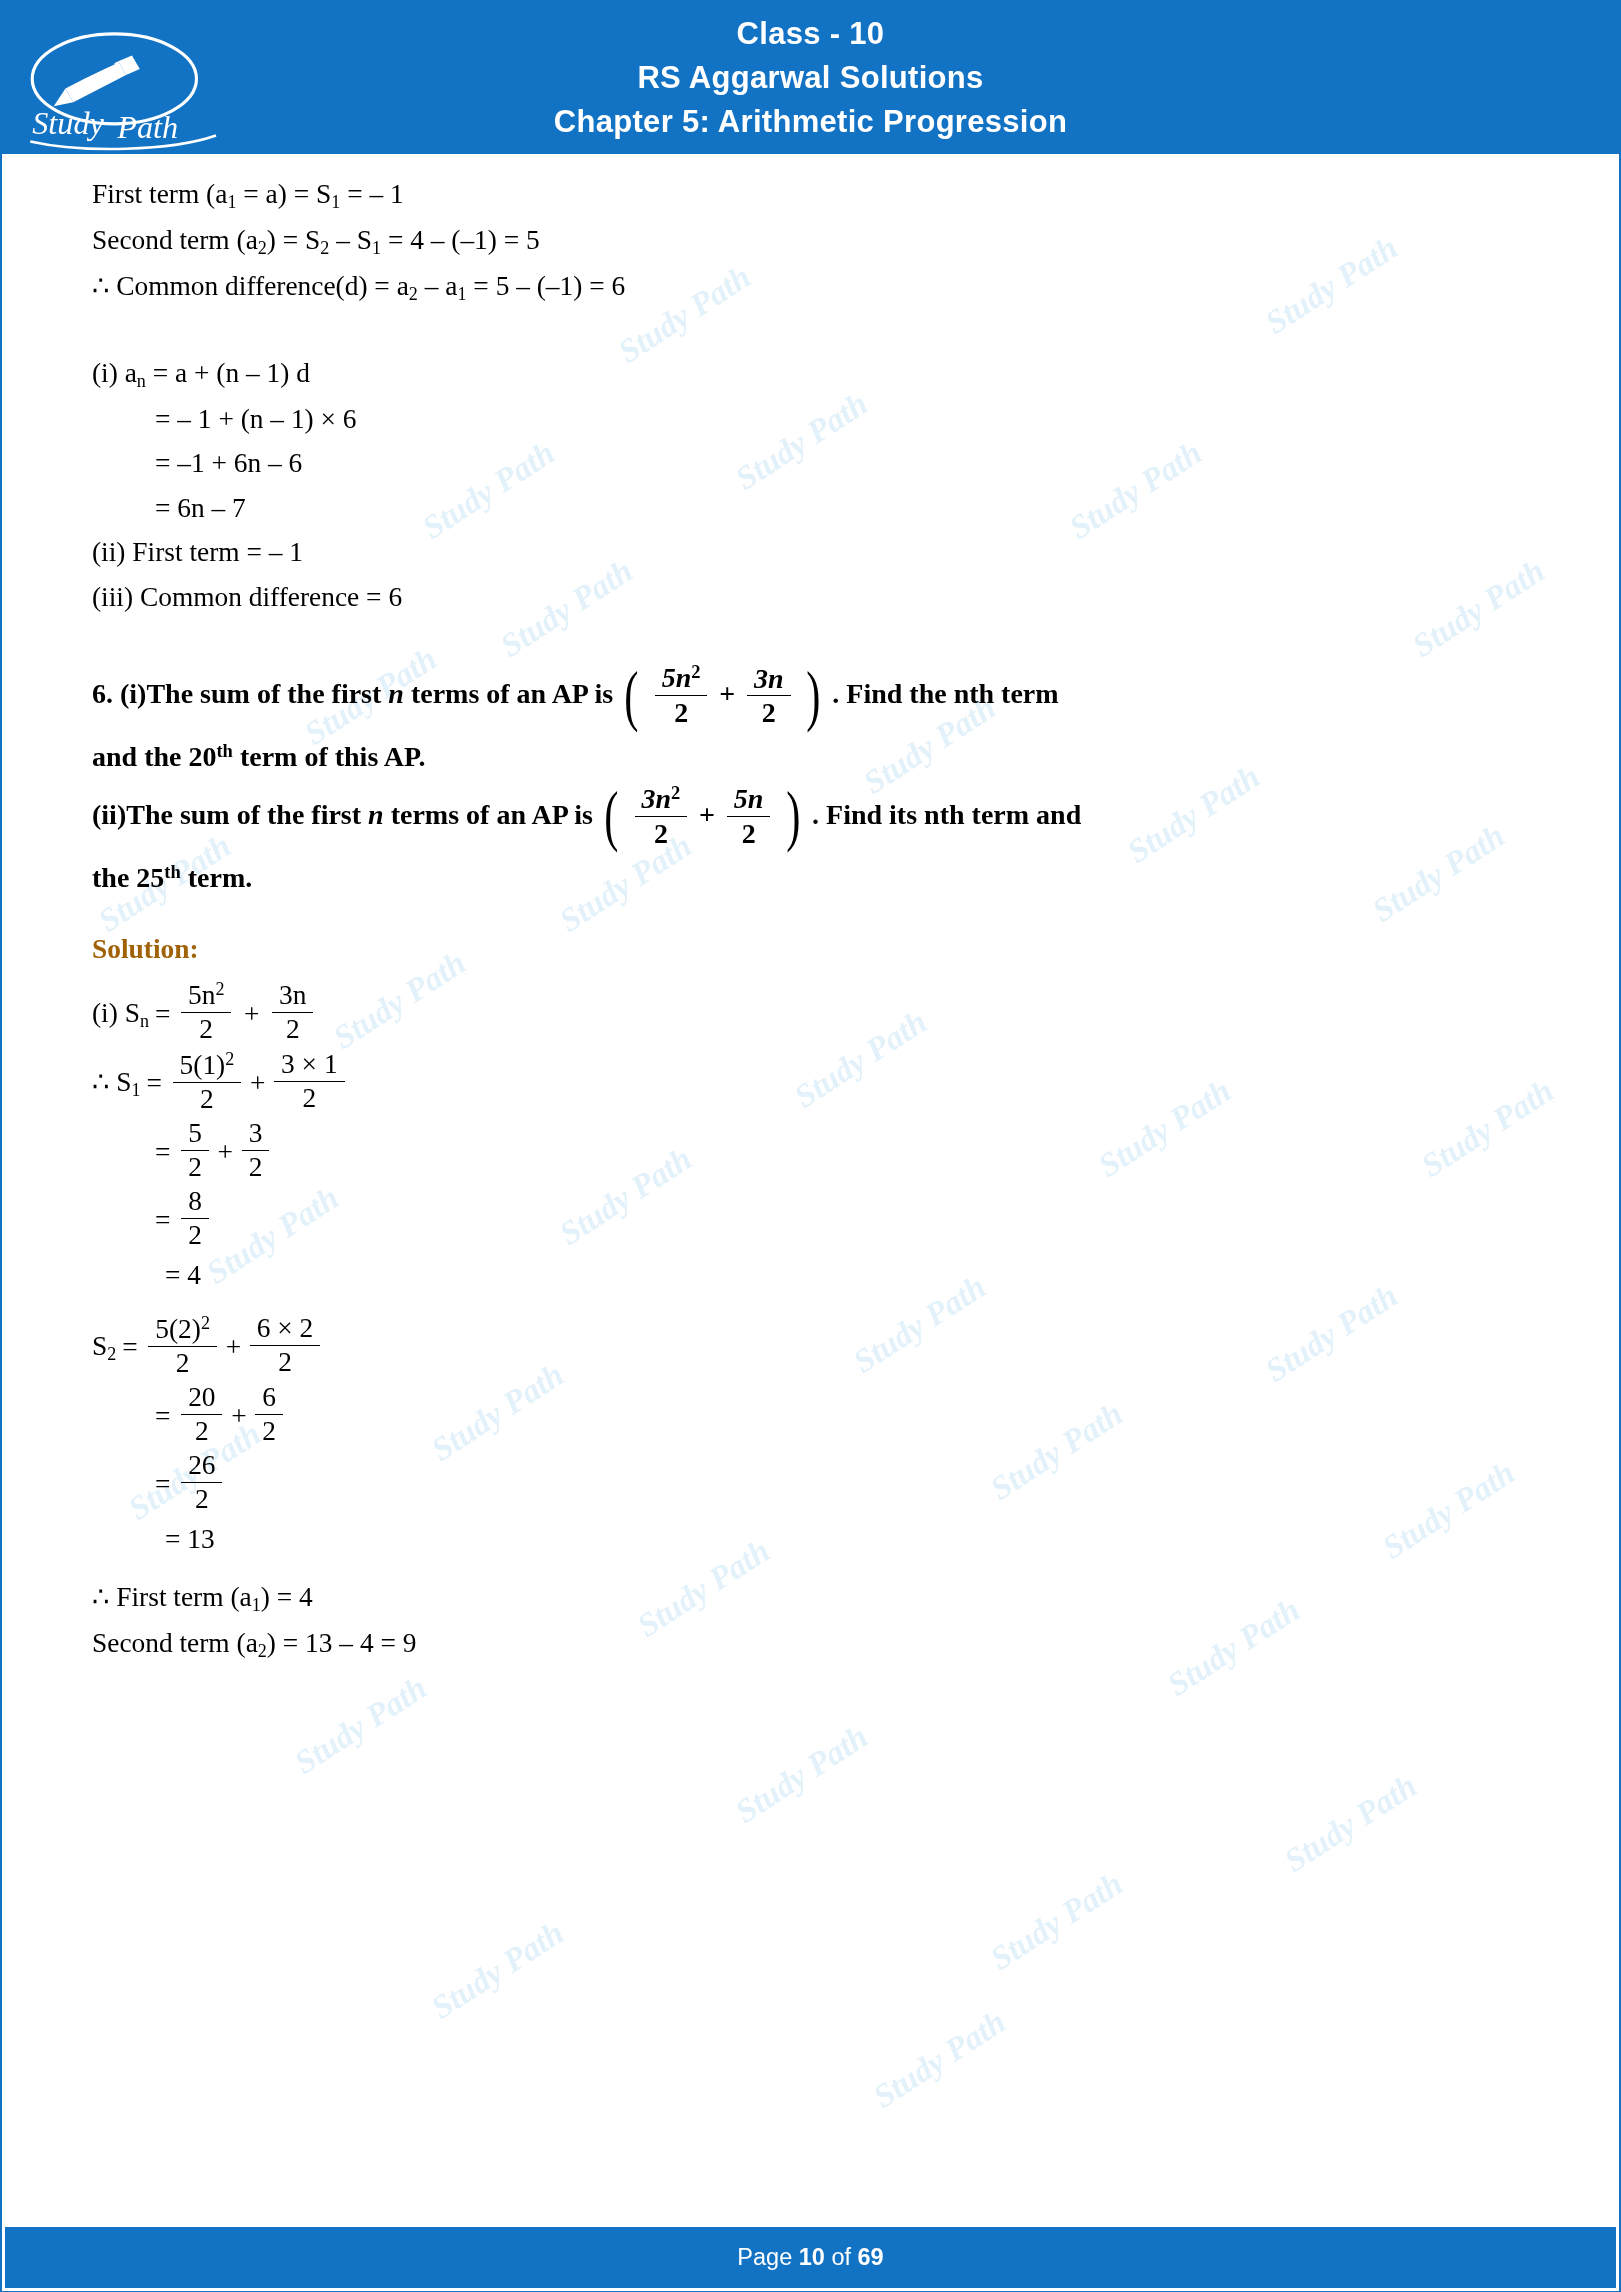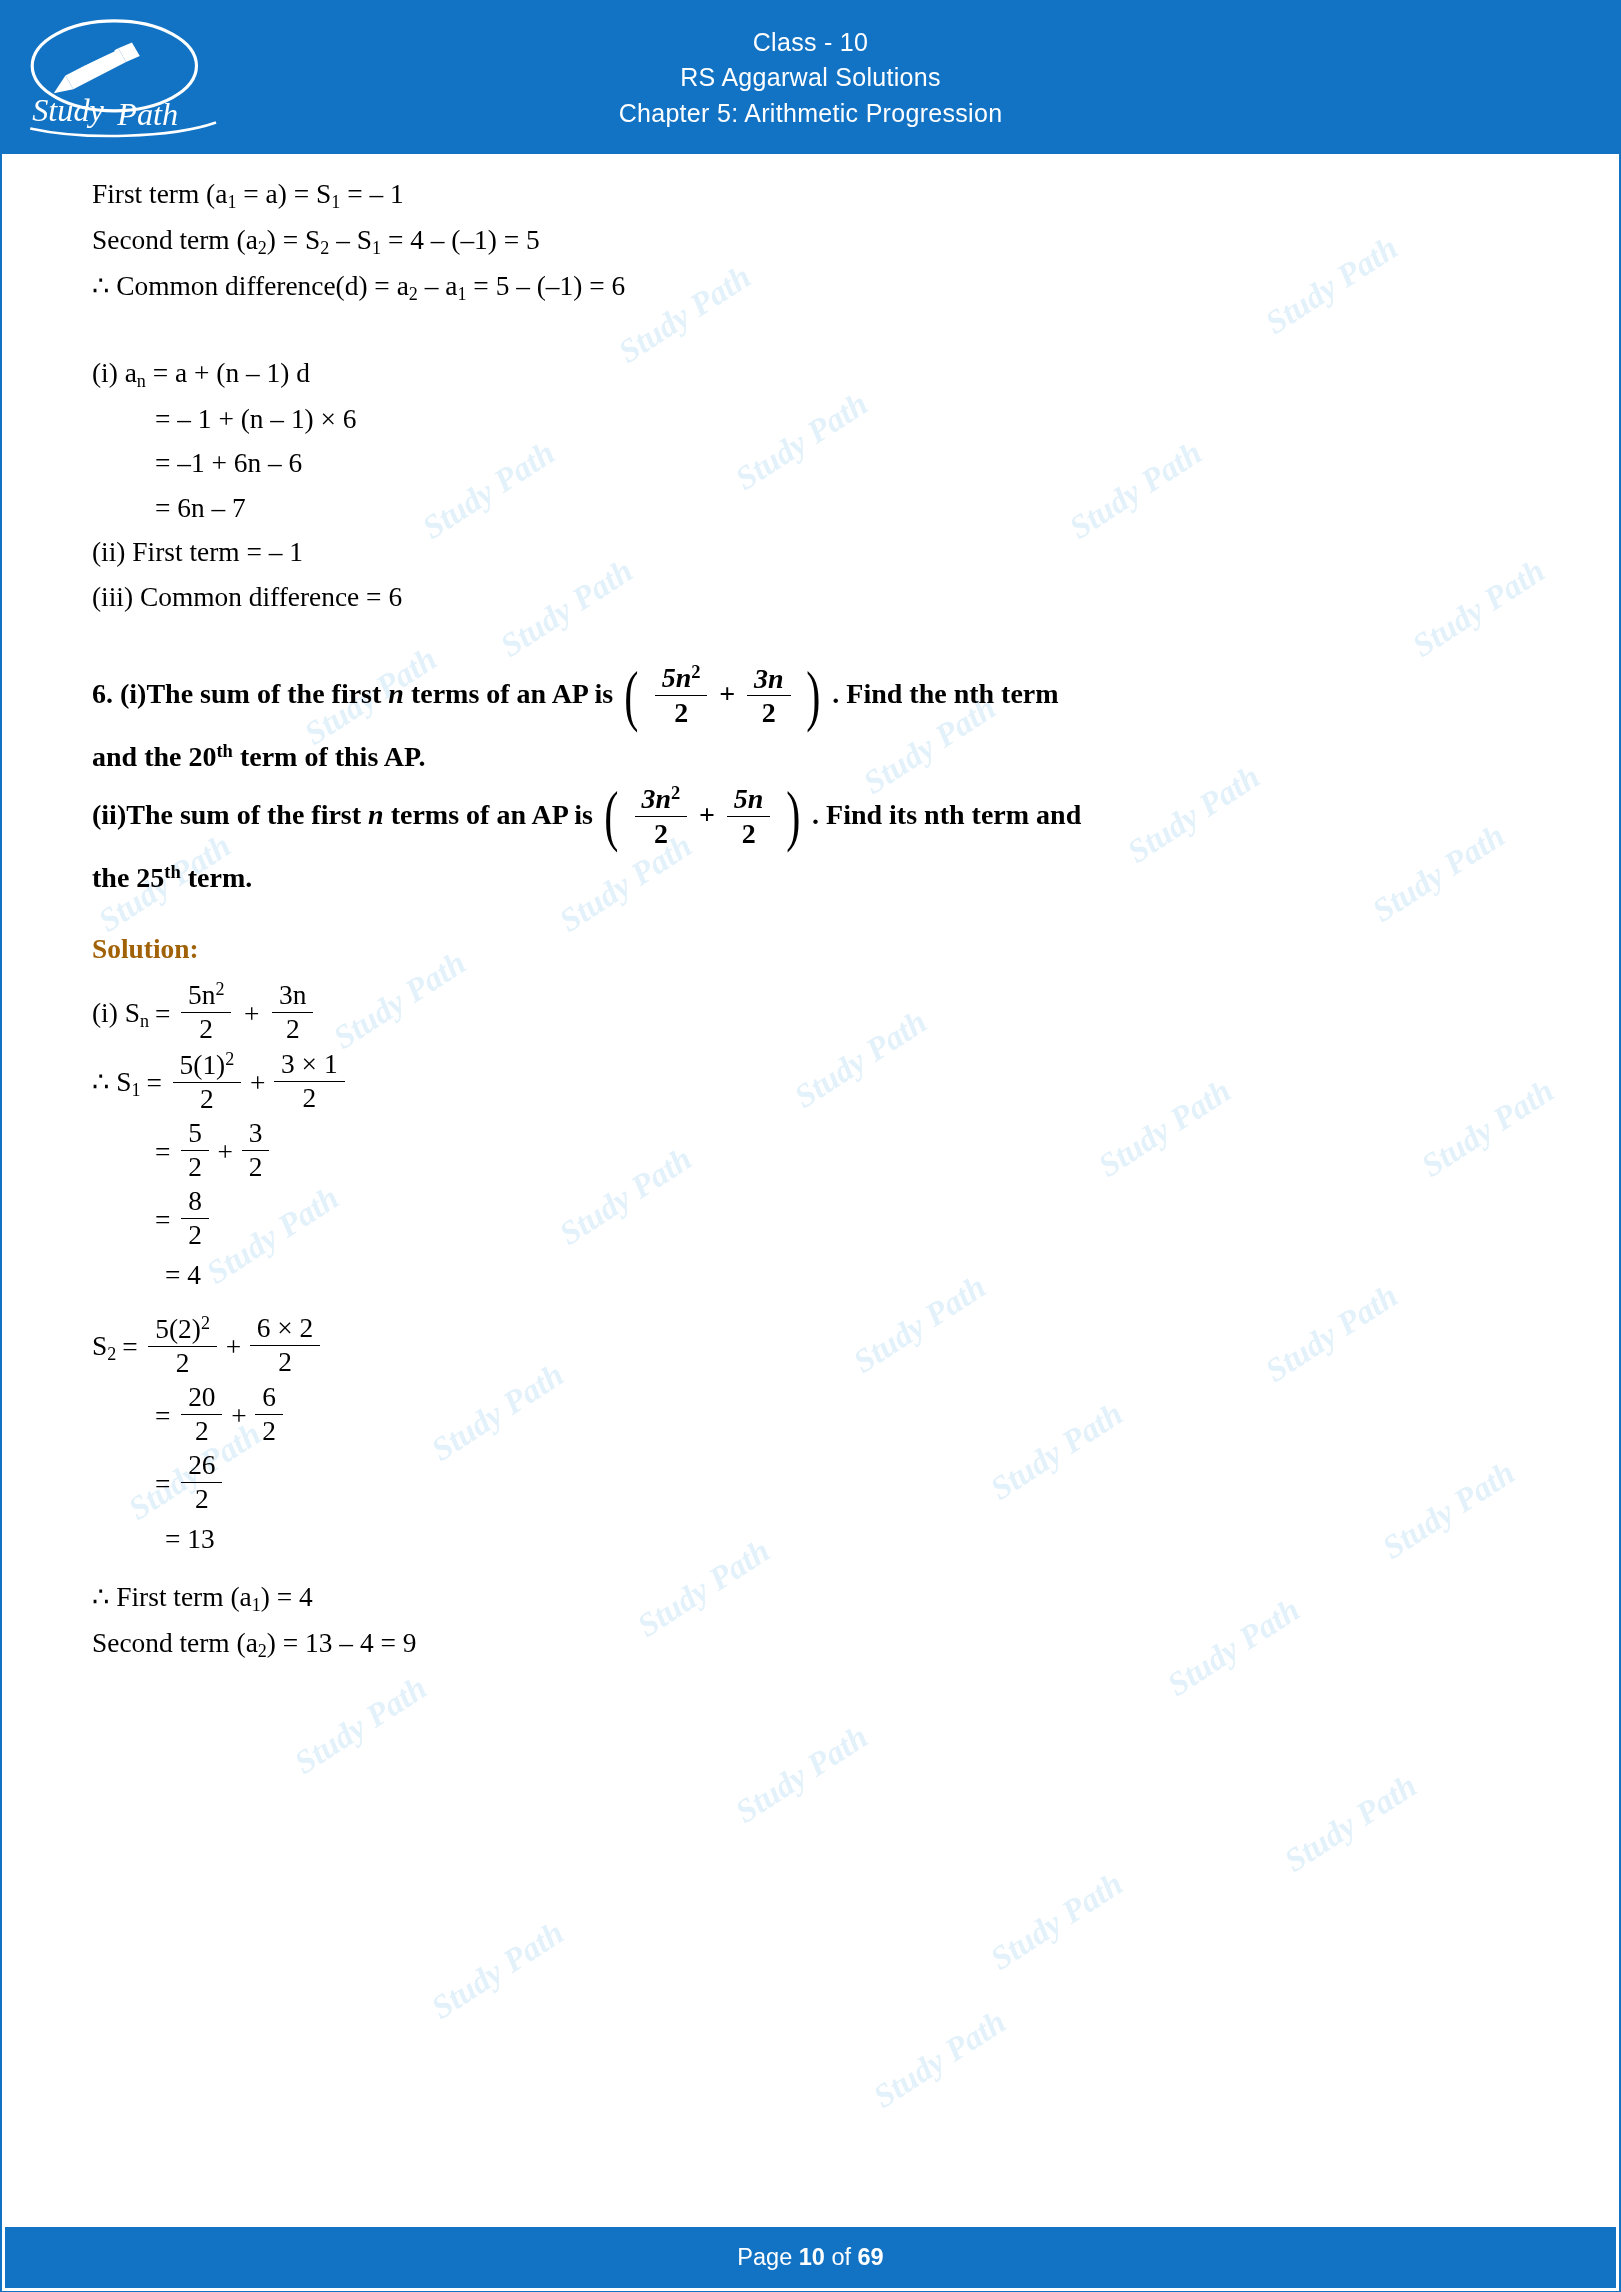--- a/index.html
+++ b/index.html
@@ -27,34 +27,35 @@
     position: relative;
     height: 152px;
     background: #1273c4;
     display: flex;
     align-items: center;
     box-sizing: border-box;
   }
   .logo {
     position: absolute;
     left: 21.6px;
-    top: 13px;
+    top: 26px;
     width: 211px;
     height: 132px;
   }
   .header-titles {
     width: 100%;
     text-align: center;
     color: #ffffff;
     font-family: "Liberation Sans", sans-serif;
     line-height: 1.42;
   }
   .header-titles div {
-    font-size: 25px;
+    font-size: 31px;
     letter-spacing: 0.3px;
+    font-weight: bold;
   }
   
   .content {
     position: relative;
     padding: 21.6px 59px 0 90px;
     font-size: 27.4px;
     color: #000000;
     line-height: 1.34;
   }
   .line {

